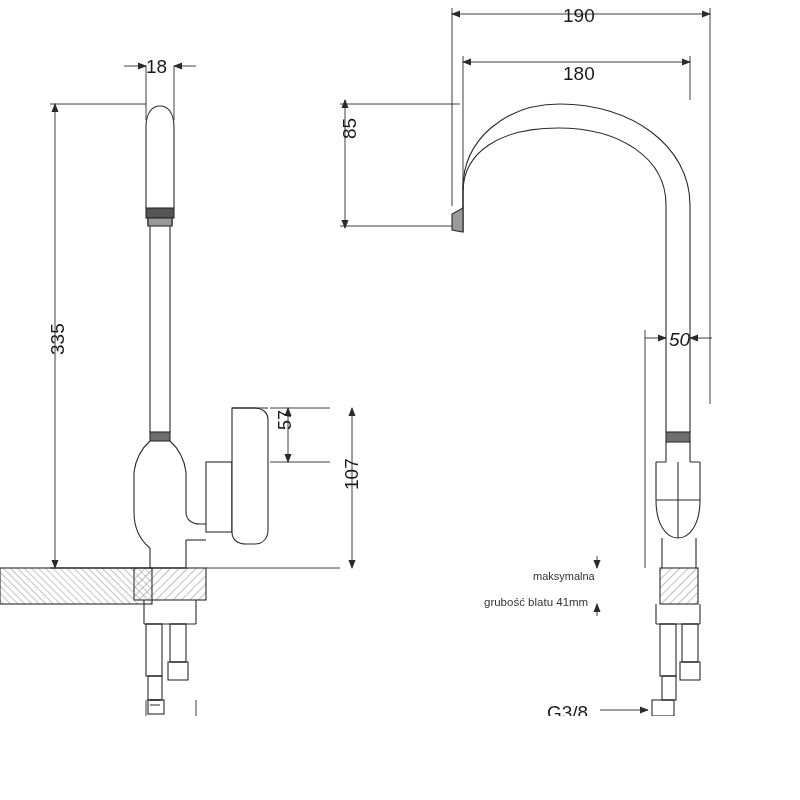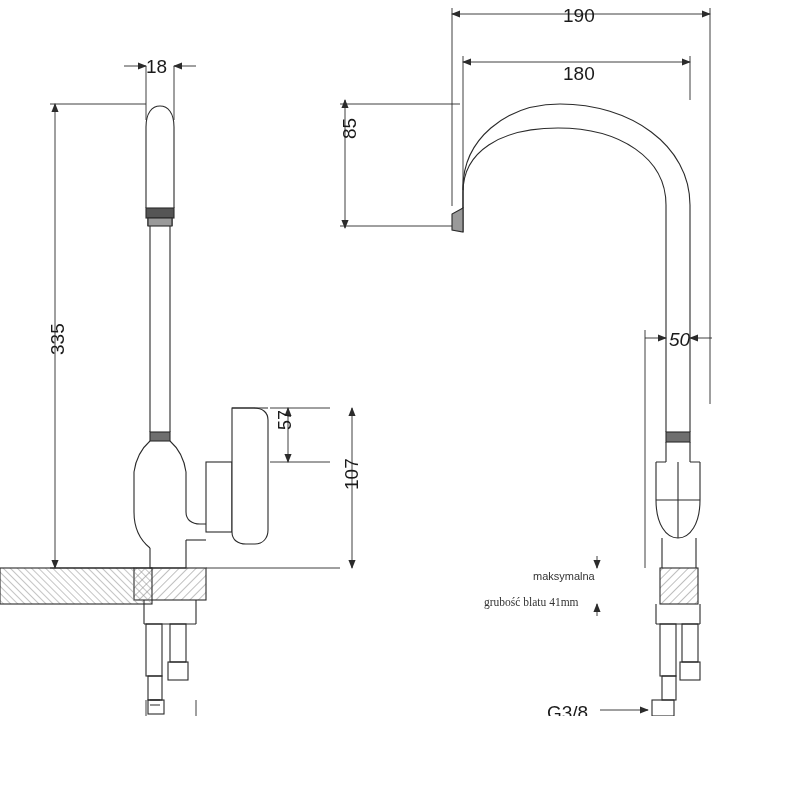--- a/index.html
+++ b/index.html
@@ -32,21 +32,21 @@
   .dim-180 { left: 563px; top: 63px; font-size: 19px; text-align: center; }
   .dim-85  { left: 339px; top: 139px; font-size: 19px; transform: rotate(-90deg); transform-origin: left top; }
   .dim-50  { left: 669px; top: 329px; font-size: 19px; font-style: italic; }
   .dim-23  { left: 146px; top: 56px; font-size: 19px; }
   .dim-335 { left: 47px; top: 355px; font-size: 19px; transform: rotate(-90deg); transform-origin: left top; }
   .dim-57  { left: 275px; top: 430px; font-size: 18px; transform: rotate(-90deg); transform-origin: left top; }
   .dim-107 { left: 341px; top: 490px; font-size: 19px; transform: rotate(-90deg); transform-origin: left top; }
   .dim-87  { left: 184px; top: 775px; font-size: 19px; }
   .dim-g38 { left: 547px; top: 702px; font-size: 19px; }
   .note-1  { left: 533px; top: 570px; font-size: 11px; color: #333; }
-  .note-2  { left: 484px; top: 596px; font-size: 11.5px; color: #333; font-family: Liberation Serif, serif; }
+  .note-2  { left: 484px; top: 596px; font-size: 11.5px; color: #333; }
 </style>
 </head>
 <body>
 
 <div id="stage">
 
   <svg class="drawing" viewBox="0 0 800 800">
     <defs>
       <marker id="arrowR" markerWidth="10" markerHeight="8" refX="9" refY="4" orient="auto">
         <path d="M0,0 L10,4 L0,8 Z" fill="#2b2b2b"></path>

